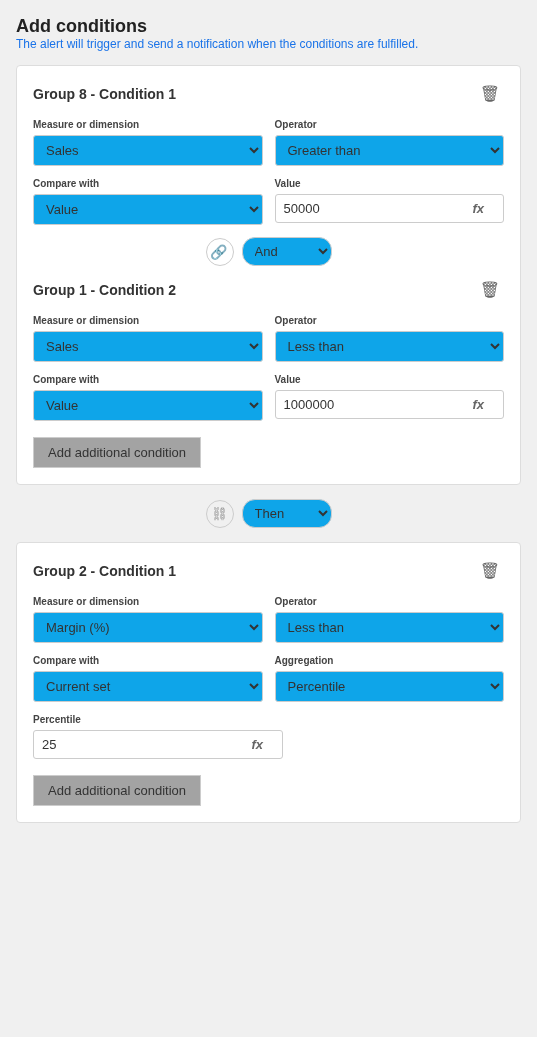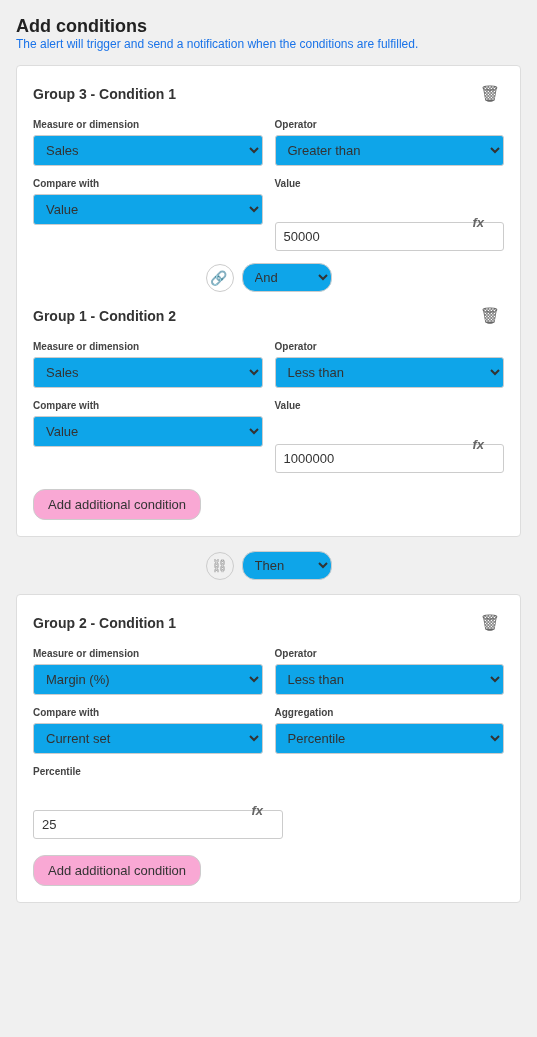--- a/index.html
+++ b/index.html
@@ -80,21 +80,20 @@
       display: flex;
       align-items: center;
     }
     .value-input-wrap input {
       width: 100%;
       padding: 6px 32px 6px 8px;
       border: 1px solid #ccc;
       border-radius: 3px;
       font-size: 13px;
       color: #333;
-      margin-top: 28px;
     }
     .fx-btn {
       position: absolute;
       right: 20px;
       background: none;
       border: none;
       cursor: pointer;
       color: #666;
       font-size: 13px;
       font-style: italic;
@@ -120,23 +119,23 @@
       font-size: 14px;
     }
     .connector-select {
       width: 90px;
       padding: 5px 8px;
       border: 1px solid #ccc;
       border-radius: 13px;
       font-size: 13px;
     }
     .add-condition-btn {
-      background: #f9a8d4;
-      border: 1px solid #ccc;
-      border-radius: 12px;
+      background: #a3a3a3;
+      border: 1px solid #ccc;
+      border-radius: 0;
       padding: 7px 14px;
       font-size: 13px;
       color: #333;
       cursor: pointer;
       margin-top: 4px;
     }
     .then-connector {
       display: flex;
       justify-content: center;
       align-items: center;
@@ -160,21 +159,21 @@
 <body>
 
 <div class="page-title">Add conditions</div>
 <div class="subtitle">The alert will trigger and send a notification when the conditions are fulfilled.</div>
 
 <div class="card">
 
   
   <div>
     <div class="condition-header">
-      <span class="condition-title">Group 3 - Condition 1</span>
+      <span class="condition-title">Group 8 - Condition 1</span>
       <button class="trash-btn">🗑</button>
     </div>
 
     <div class="field-row">
       <div class="field-group">
         <label class="field-label">Measure or dimension</label>
         <select>
           <option>Sales</option>
           <option>Margin (%)</option>
         </select>

